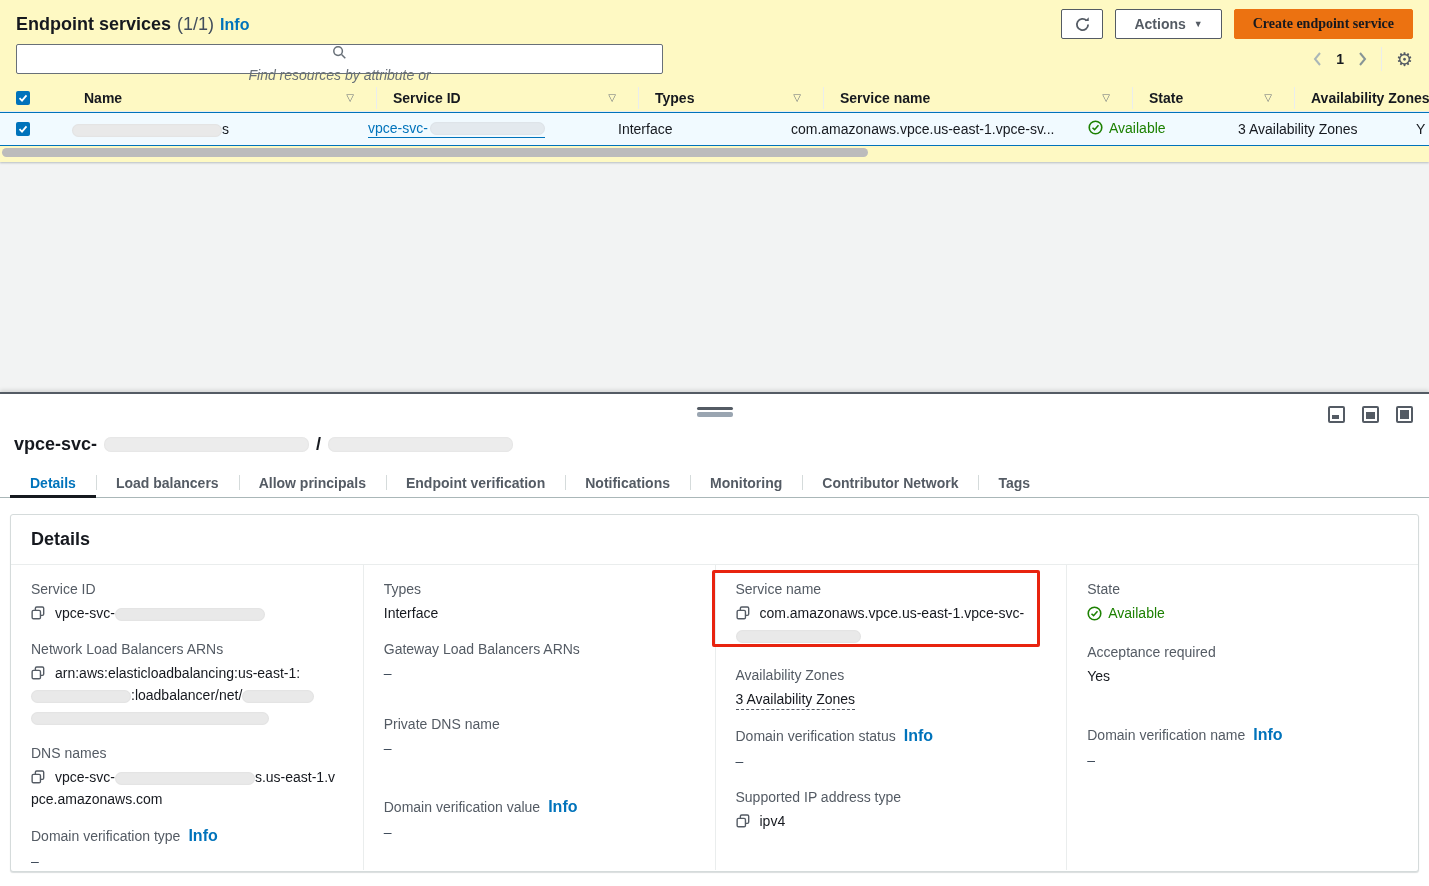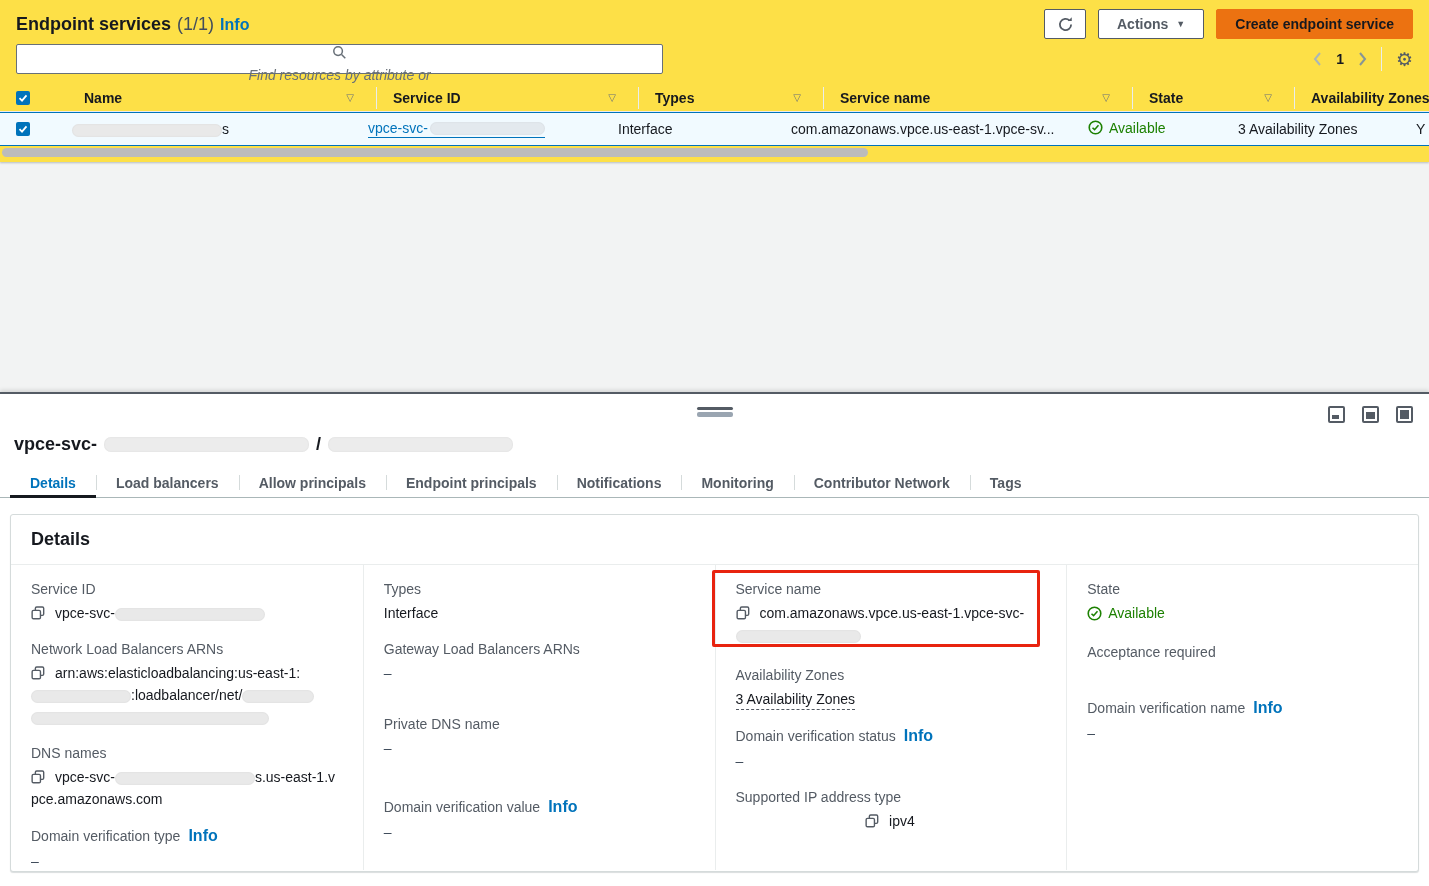--- a/index.html
+++ b/index.html
@@ -1,29 +1,29 @@
 <!DOCTYPE html>
 <html><head>
 <meta charset="utf-8">
 <style>
   * { box-sizing: border-box; margin: 0; padding: 0; }
   html,body { width:1429px; height:886px; font-family:"Liberation Sans","DejaVu Sans",sans-serif; background:#fff; overflow:hidden; }
   .page { position:relative; width:1429px; height:886px; }
 
   
-  .top-card { position:absolute; top:0; left:0; right:0; height:162px; background:#fde047; box-shadow:0 1px 2px rgba(0,28,36,.25); z-index:2; }
+  .top-card { position:absolute; top:0; left:0; right:0; height:162px; background:#fef9c3; box-shadow:0 1px 2px rgba(0,28,36,.25); z-index:2; }
   .header-row { position:absolute; top:8px; left:16px; right:16px; height:32px; display:flex; justify-content:space-between; align-items:center; }
   .page-title { font-size:18px; color:#16191f; display:flex; align-items:baseline; gap:6px; }
   .page-title .t { font-weight:bold; }
   .page-title .counter { font-weight:normal; color:#414d5c; }
   .info-link { color:#0073bb; font-size:16px; font-weight:bold; text-decoration:none; cursor:pointer; }
   .header-actions { display:flex; gap:12px; align-items:center; }
   .btn { height:30px; border:1px solid #545b64; border-radius:2px; background:#fff; color:#545b64; font-weight:bold; font-size:14px; display:inline-flex; align-items:center; gap:8px; padding:0 18px; cursor:pointer; font-family:inherit; }
   .btn-icon-only { width:42px; justify-content:center; padding:0; }
-  .btn-primary { background:#ec7211; border-color:#ec7211; color:#16191f; }
+  .btn-primary { background:#ec7211; border-color:#ec7211; color:#16191f;font-family:Liberation Serif, serif; }
   .caret-down { font-size:9px; color:#545b64; }
 
   .toolbar-row { position:absolute; top:44px; left:16px; right:16px; height:30px; display:flex; justify-content:space-between; }
   .search-box { width:647px; height:30px; border:1px solid #687078; border-radius:2px; display:flex; align-items:center; padding:0 8px; gap:7px; background:#fff;flex-direction:column; }
   .search-box input { border:none; outline:none; flex:1; font-size:14px; font-style:italic; color:#16191f; font-family:inherit; background:transparent; }
   .search-box input::placeholder { color:#687078; font-style:italic; }
   .pagination { display:flex; align-items:center; gap:14px; height:30px; }
   .page-num { font-weight:bold; font-size:14px; color:#16191f; }
   .pg-chevron { cursor:pointer; display:flex; align-items:center; }
   .toolbar-divider { width:1px; height:24px; background:#eaeded; }
@@ -256,21 +256,21 @@
       <span>vpce-svc-</span>
         <span class="redact lg" style="width:205px;"></span>
       <span>/</span>
       <span class="redact lg" style="width:185px;"></span>
     </div>
 
     <div class="tabs">
       <div class="tab active">Details</div>
       <div class="tab">Load balancers</div>
       <div class="tab">Allow principals</div>
-      <div class="tab">Endpoint principals</div>
+      <div class="tab">Endpoint verification</div>
       <div class="tab">Notifications</div>
       <div class="tab">Monitoring</div>
       <div class="tab">Contributor Network</div>
       <div class="tab">Tags</div>
     </div>
 
     <div class="highlight-box"></div>
 
     <div class="card">
       <div class="card-header">Details</div>
@@ -349,21 +349,21 @@
             <div class="field-label">Availability Zones</div>
             <div class="field-value"><span class="dashed-link">3 Availability Zones</span></div>
           </div>
           <div class="field" style="">
             <div class="field-label">
                 <span>Domain verification status</span>
                 <a class="info-link">Info</a>
               </div>
             <div class="field-value dim">–</div>
           </div>
-          <div class="field" style="text-align:center;">
+          <div class="field" style="">
             <div class="field-label">Supported IP address type</div>
             <div class="field-value">
               <span class="copy-btn"><svg width="14" height="14" viewBox="0 0 16 16">
                     <rect x="5" y="1.2" width="9.5" height="9.5" rx="1.5" fill="#fff" stroke="#545b64" stroke-width="1.6"></rect>
                     <rect x="1.3" y="5" width="9.5" height="9.5" rx="1.5" fill="#fff" stroke="#545b64" stroke-width="1.6"></rect>
                   </svg></span><span>ipv4</span>
             </div>
           </div>
         </div>
 
@@ -377,20 +377,21 @@
                       <circle cx="8" cy="8" r="6.7" fill="none" stroke="#1d8102" stroke-width="1.7"></circle>
                       <polyline points="4.8,8.3 7,10.3 11.2,5.6" fill="none" stroke="#1d8102" stroke-width="1.7"></polyline>
                     </svg>
                 </span>
                 <span>Available</span>
               </span>
             </div>
           </div>
           <div class="field" style="margin-bottom:39px;">
             <div class="field-label">Acceptance required</div>
+            <div class="field-value">Yes</div>
           </div>
           <div class="field">
             <div class="field-label">
                 <span>Domain verification name</span>
                 <a class="info-link">Info</a>
               </div>
             <div class="field-value dim">–</div>
           </div>
         </div>
 

